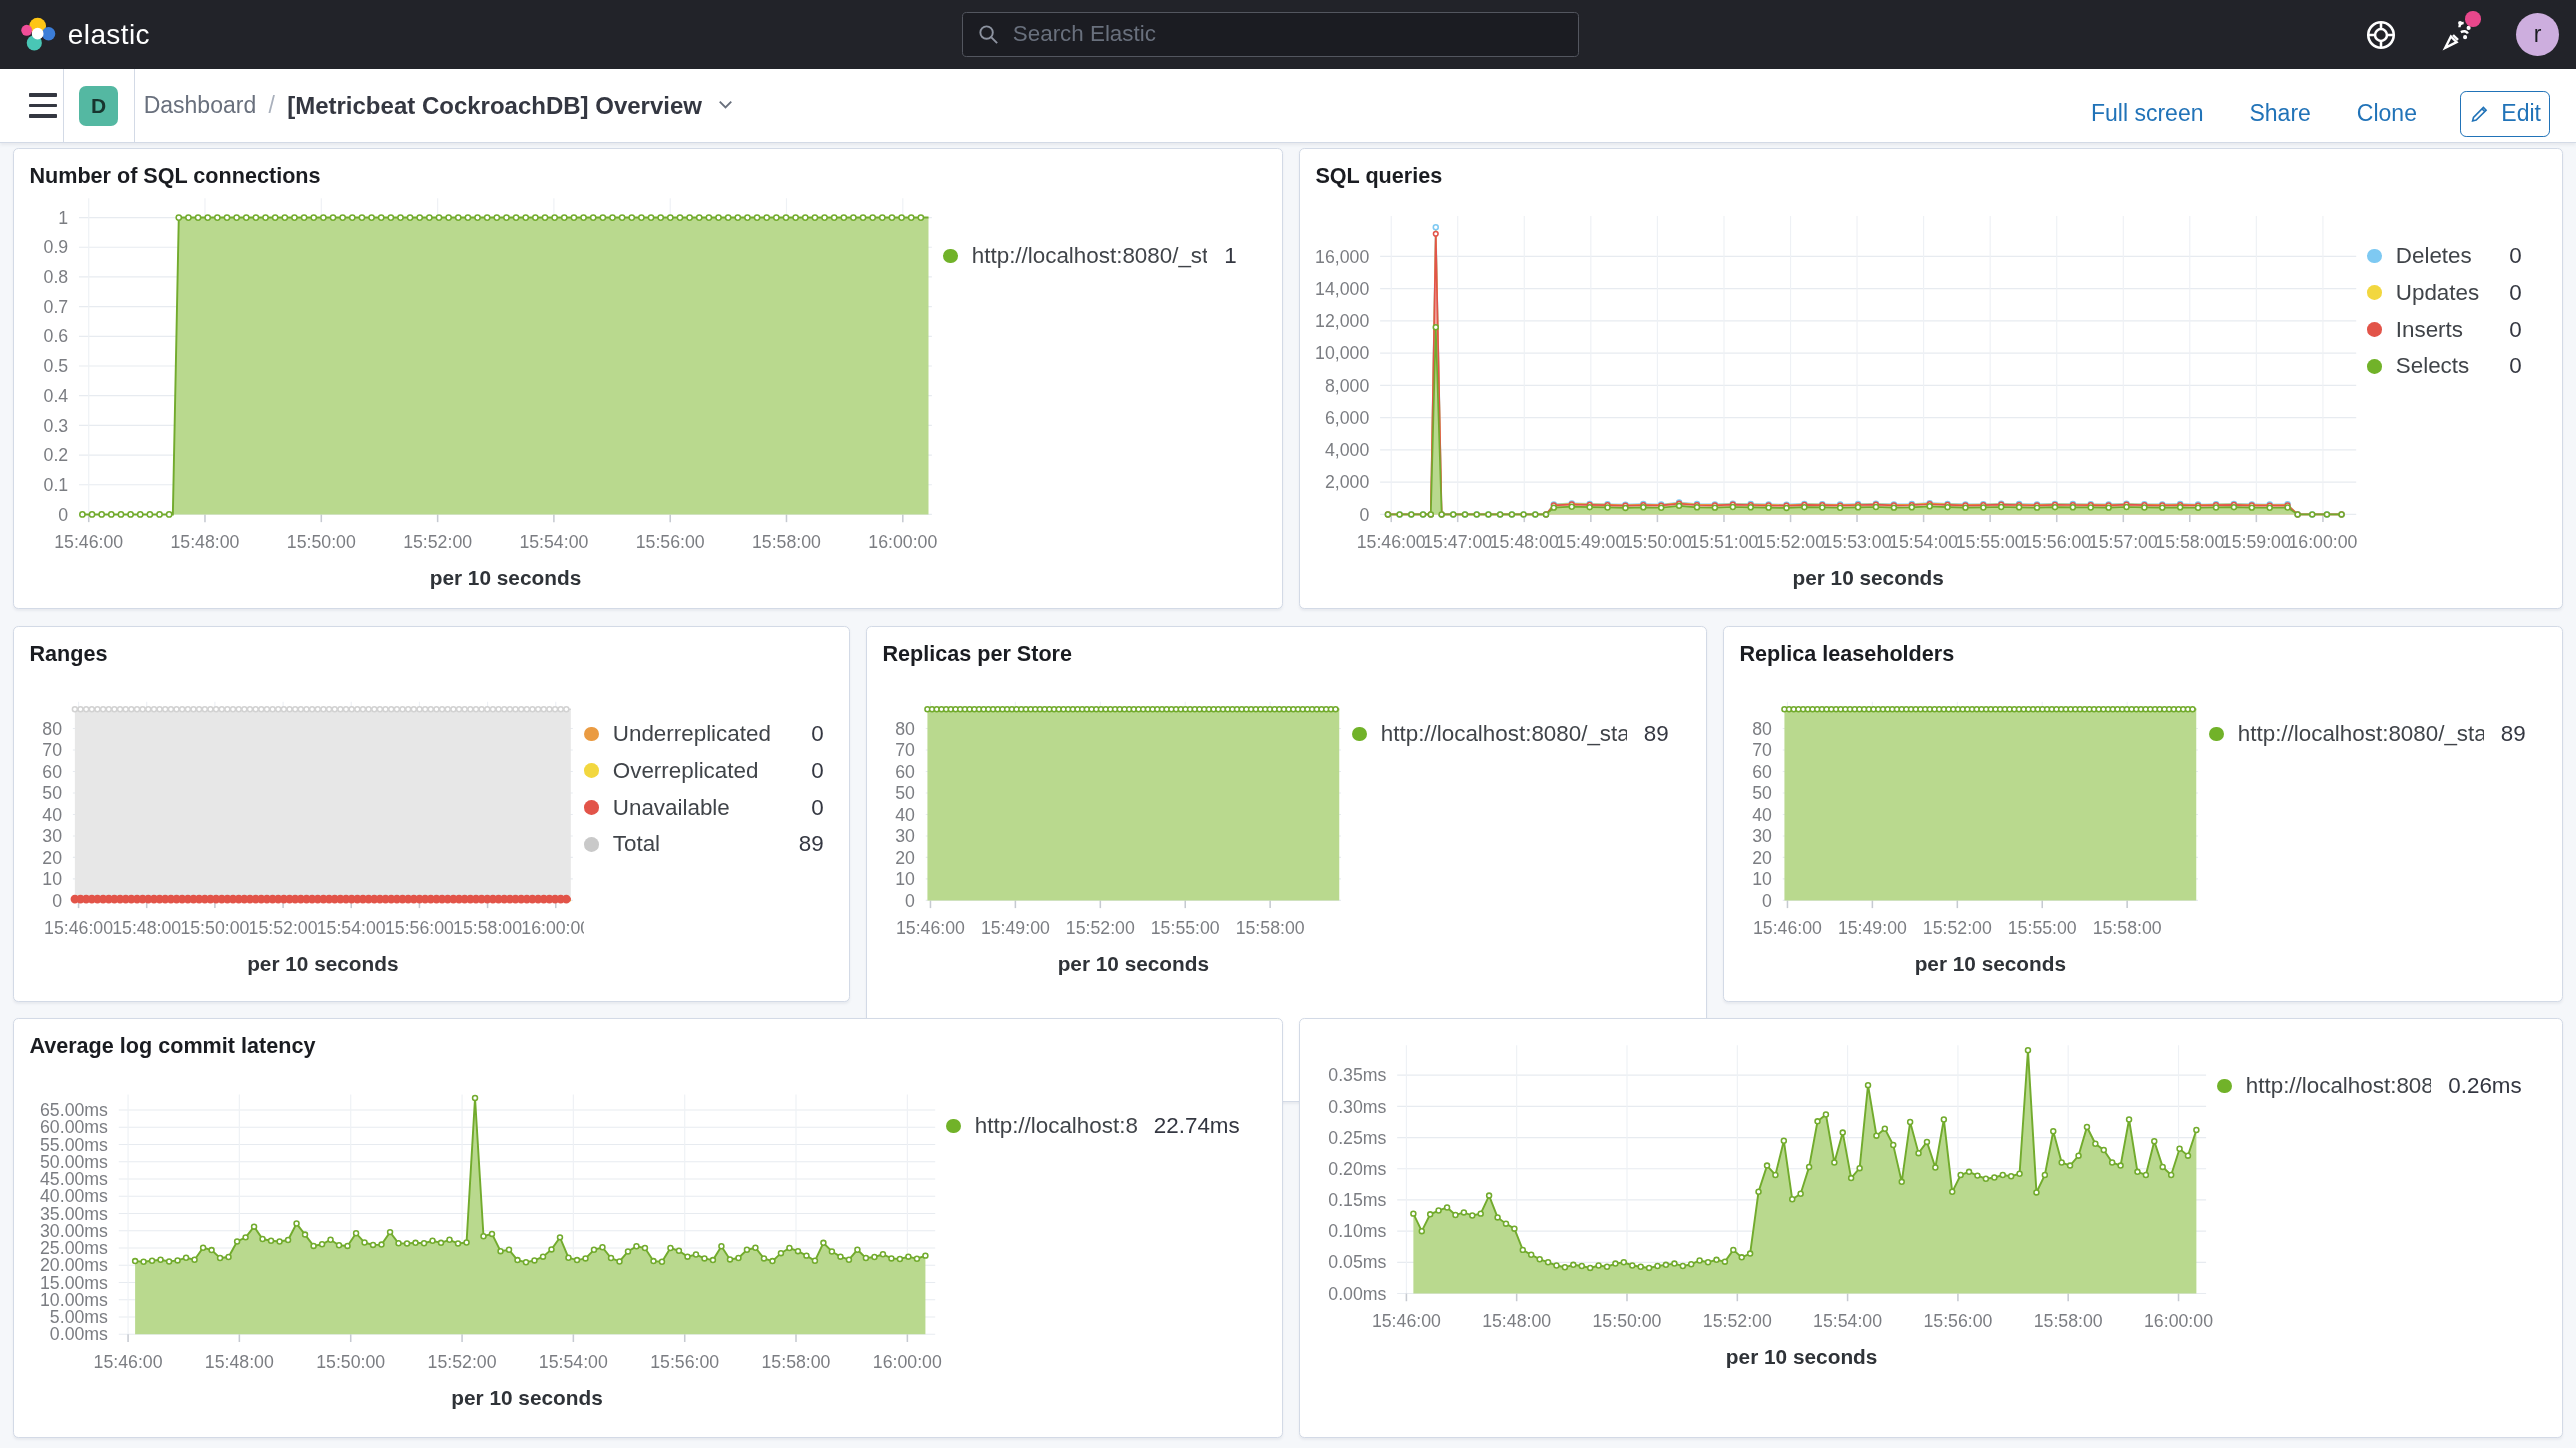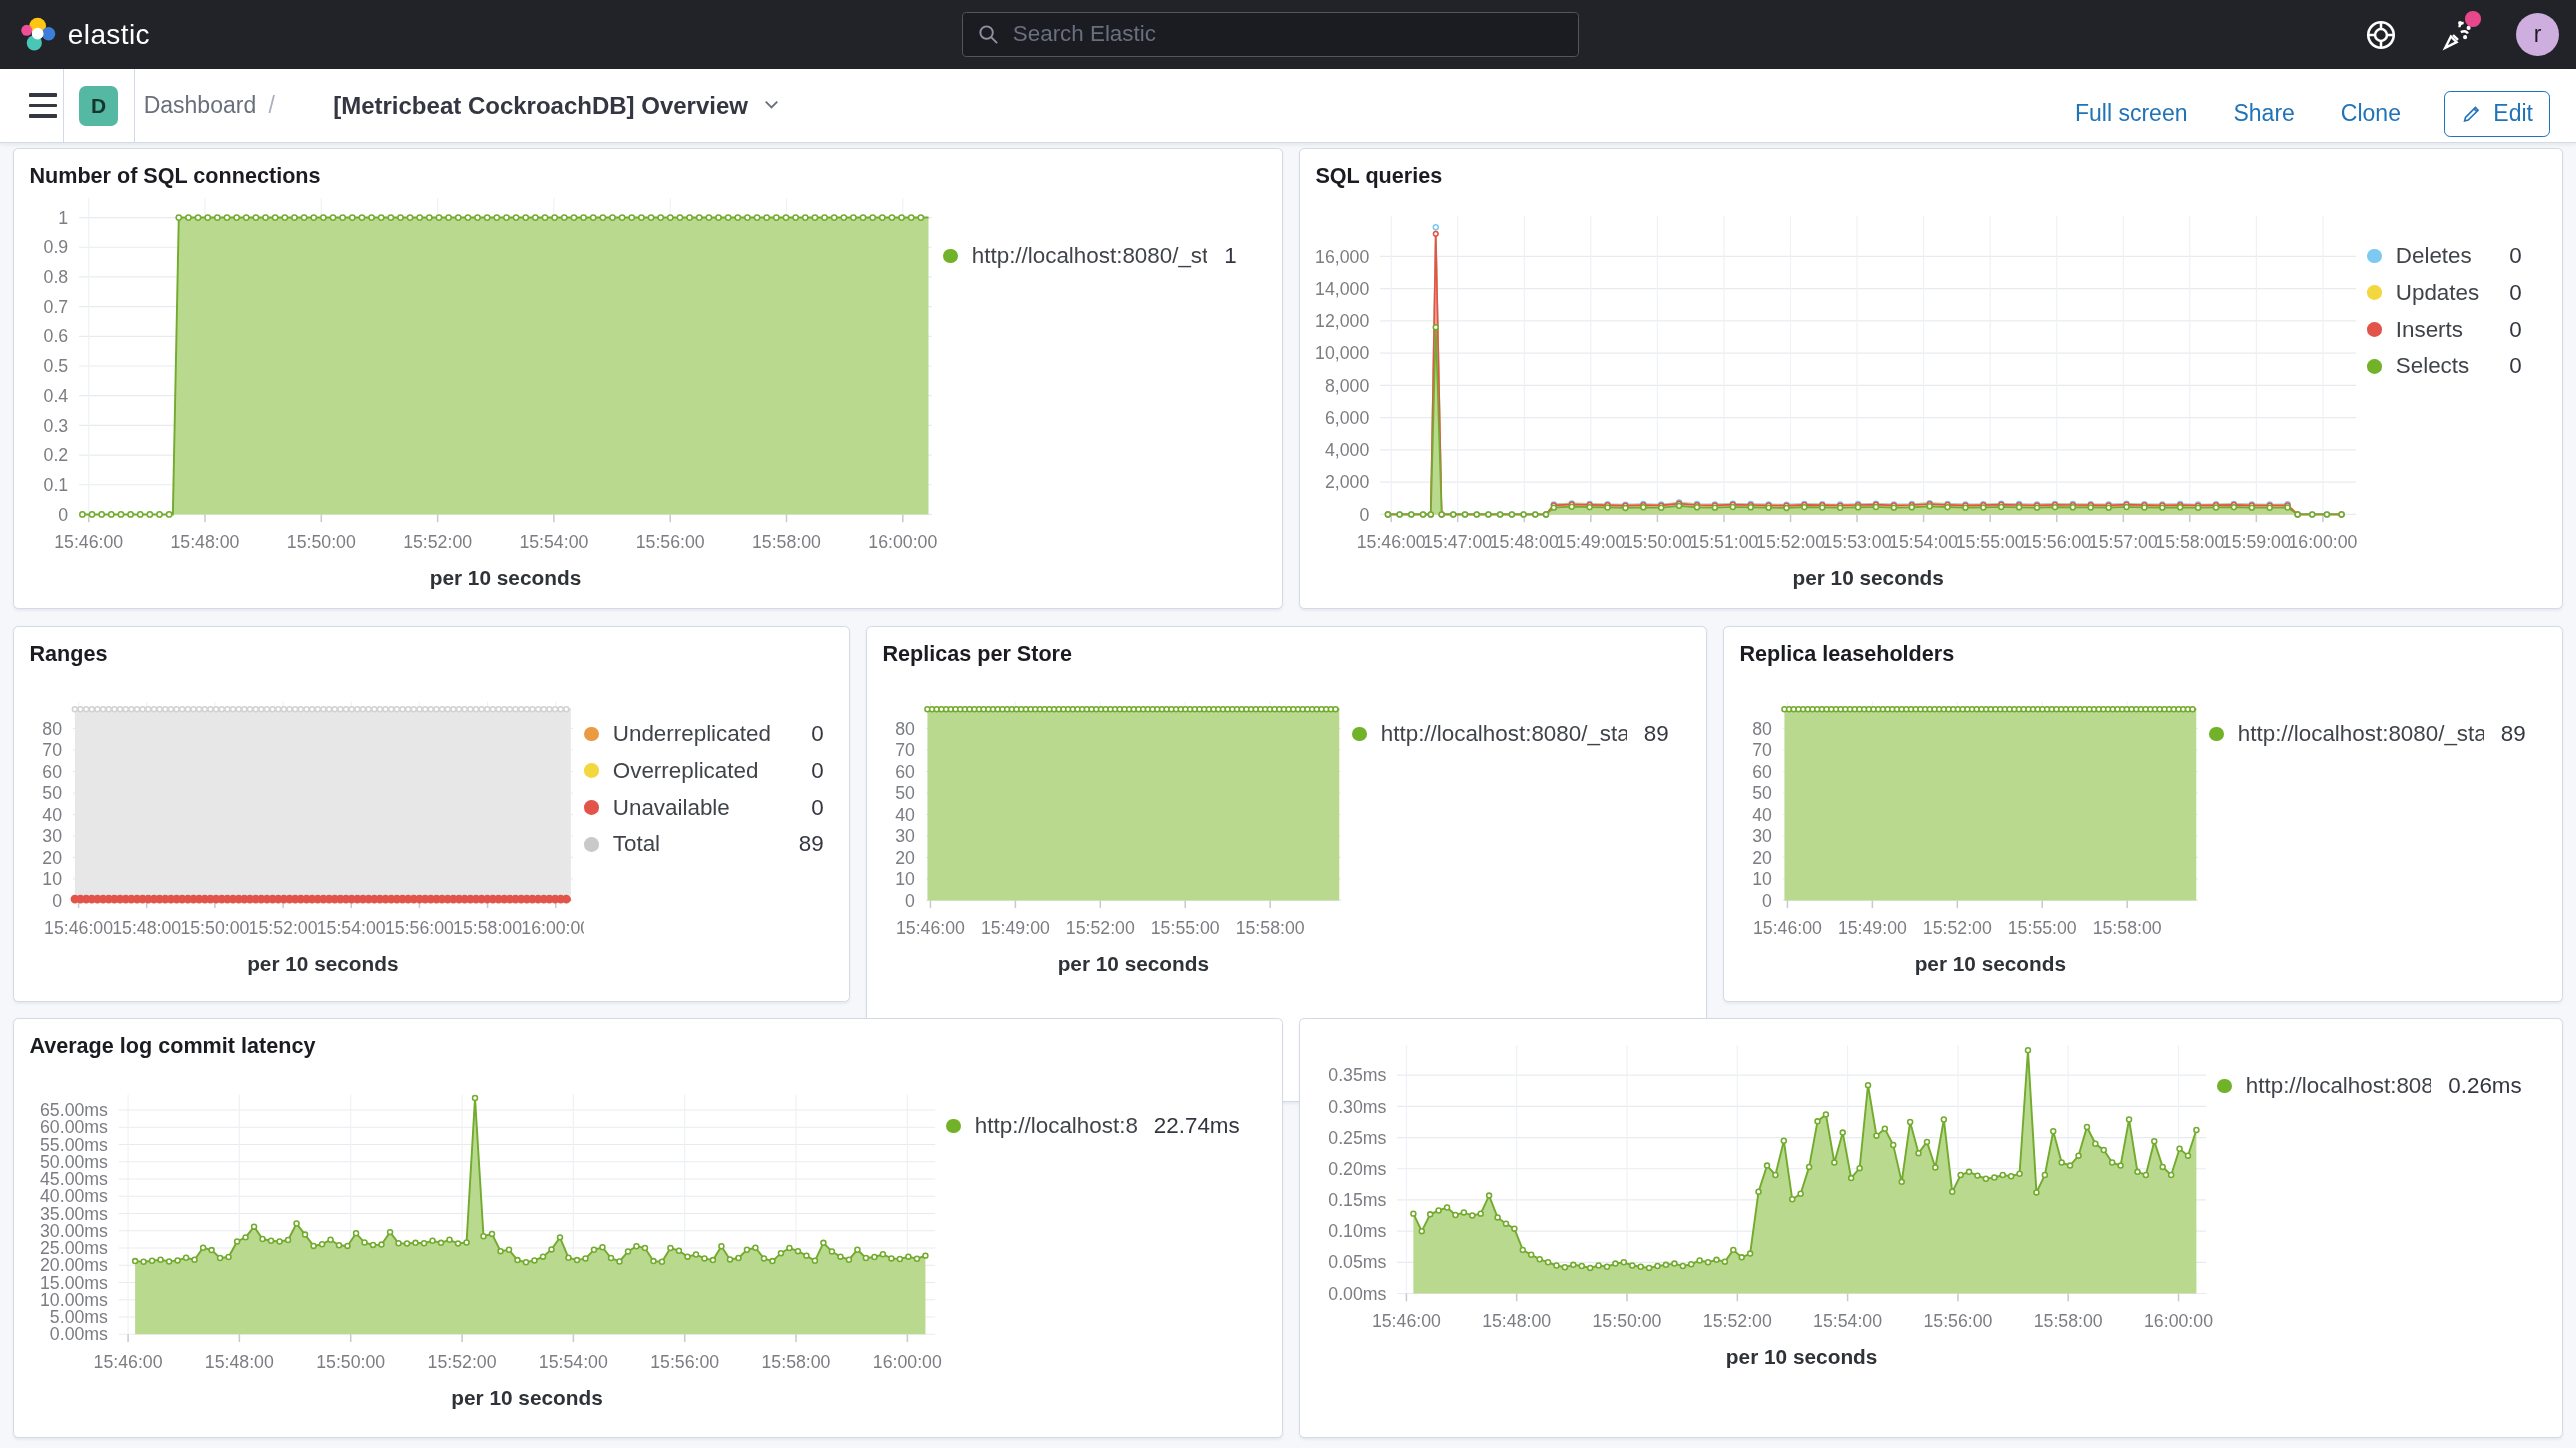--- a/index.html
+++ b/index.html
@@ -23,26 +23,26 @@
   .crumbbar{position:absolute;left:0;top:69px;width:2576px;height:73px;background:#ffffff;
     border-bottom:0.8px solid #d3dae6;box-shadow:0 1.5px 3.1px rgba(120,130,150,.12);display:flex;align-items:center;}
   .hamburger{margin-left:23px;width:40px;height:40px;display:flex;flex-direction:column;justify-content:center;gap:7px;cursor:pointer;}
   .hamburger span{display:block;width:28px;height:3.9px;background:#343741;border-radius:0.8px;margin-left:6.2px;}
   .vsep{width:0.8px;height:73px;background:#d3dae6;margin:0 0;}
   .dash-badge{width:39px;height:40px;border-radius:7px;background:#54b8a2;color:#17352e;font-size:21px;font-weight:700;
     display:flex;align-items:center;justify-content:center;margin:0 15.4px;cursor:pointer;}
   .crumbs{display:flex;margin-left:9.3px;white-space:nowrap;}
   .crumb-section{color:#69707d;font-size:23px;cursor:pointer;}
   .crumb-sep{color:#a9b0bc;font-size:23px;margin:0 12.3px;}
-  .crumb-title{color:#343741;font-size:24px;font-weight:600;margin-left:46px;}
+  .crumb-title{color:#343741;font-size:24px;font-weight:600;}
   .chev{margin-left:12.3px;display:flex;}
   .bar-right{position:absolute;right:26px;top:0;height:89px;display:flex;align-items:center;}
   .linkbtn{color:#2173b8;font-size:23px;margin:0 23px;cursor:pointer;}
   .edit-btn{display:flex;align-items:center;gap:10.8px;border:1.5px solid #2173b8;border-radius:6.2px;color:#2173b8;
-    font-size:23px;font-weight:500;height:46px;padding:0 16px;margin-left:20px;background:#fff;cursor:pointer;}
+    font-size:23px;font-weight:500;height:46px;padding:0 8px;margin-left:20px;background:#fff;cursor:pointer;}
   
   .panel{position:absolute;background:#ffffff;border:0.8px solid #d3dae6;border-radius:5.4px;
     box-shadow:0 1.5px 2.3px rgba(120,130,150,.10);box-sizing:border-box;overflow:hidden;}
   .panel-title{font-size:21.6px;font-weight:700;color:#1a1c21;padding:14px 0 0 15.4px;}
   .panel-body{display:flex;padding-left:3.1px;}
   .legend{display:flex;flex-direction:column;padding-top:54px;box-sizing:border-box;padding-right:15.4px;}
   .legend-item{display:flex;align-items:center;margin-bottom:10.8px;cursor:pointer;}
   .legend-dot{width:14.7px;height:14.7px;border-radius:50%;flex:0 0 auto;margin-right:14px;}
   .legend-label{flex:1 1 auto;font-size:22.4px;color:#404449;white-space:nowrap;overflow:hidden;}
   .legend-value{font-size:22.4px;color:#343741;margin-left:17px;text-align:right;}

